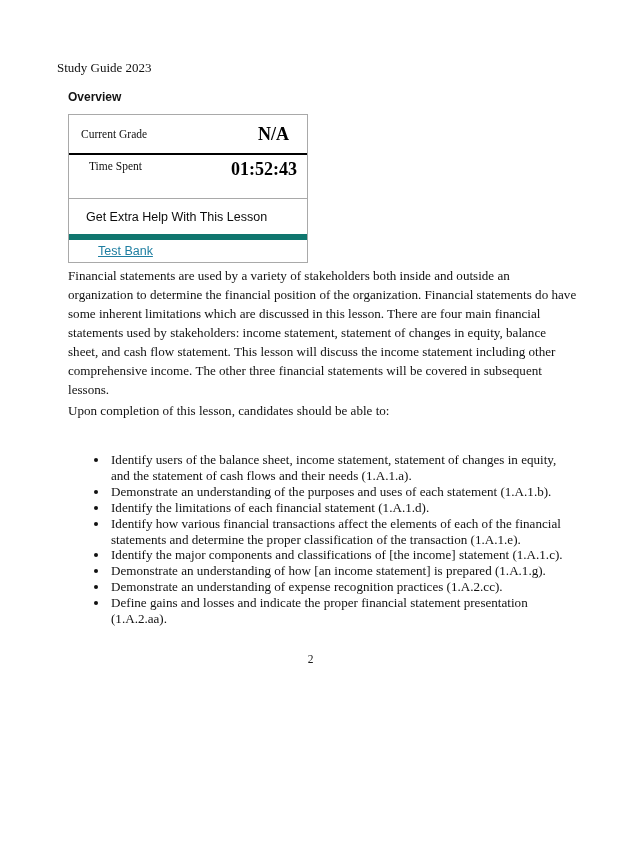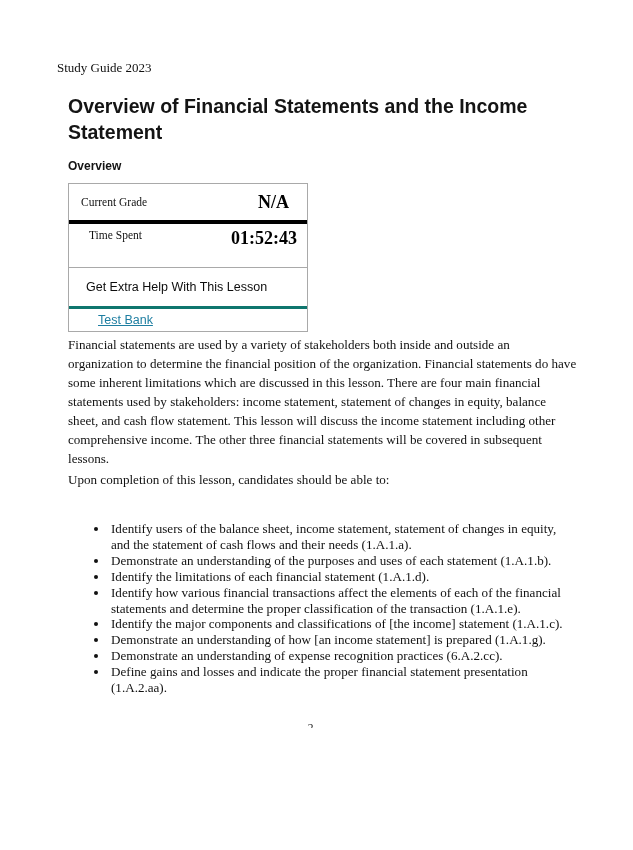--- a/index.html
+++ b/index.html
@@ -41,21 +41,21 @@
     margin-top: 14px;
   }
   .info-table {
     width: 240px;
     border: 1px solid #a9a9a9;
     margin-top: 10px;
     background: #ffffff;
   }
   .it-row-grade {
     height: 40px;
-    border-bottom: 4px solid #000000;
+    border-bottom: 2px solid #000000;
     display: flex;
     align-items: center;
     justify-content: space-between;
     padding: 0 18px 0 12px;
     gap: 28px;
   }
   .it-label {
     font-size: 11.5px;
     color: #111111;
   }
@@ -66,21 +66,21 @@
   }
   .it-row-time {
     height: 44px;
     border-bottom: 1px solid #a9a9a9;
     position: relative;
   }
   .it-row-time .it-label { position: absolute; top: 5px; left: 20px; }
   .it-row-time .it-value { position: absolute; top: 4px; right: 10px; }
   .it-row-help {
     height: 41px;
-    border-bottom: 3px solid #0f766e;
+    border-bottom: 6px solid #0f766e;
     display: flex;
     align-items: center;
     padding-left: 17px;
     font-family: "Liberation Sans", sans-serif;
     font-size: 12.5px;
     color: #0d0d0d;
     cursor: pointer;
   }
   .it-row-testbank {
     height: 22px;
@@ -135,21 +135,20 @@
 </style>
 </head>
 <body>
 
 <div class="page">
 
   <div class="doc-header">Study Guide 2023</div>
 
   <div class="main">
 
-    <h1 class="title">Overview of Financial Statements and the Income Statement</h1>
 
     <div class="overview-heading">Overview</div>
 
     <div class="info-table">
 
       <div class="it-row-grade">
         <span class="it-label">Current Grade</span>
         <span class="it-value">N/A</span>
       </div>
 
@@ -170,21 +169,21 @@
 
     <p class="para objectives-intro">Upon completion of this lesson, candidates should be able to:</p>
 
     <ul class="objectives">
       <li>Identify users of the balance sheet, income statement, statement of changes in equity, and the statement of cash flows and their needs (1.A.1.a).</li>
       <li>Demonstrate an understanding of the purposes and uses of each statement (1.A.1.b).</li>
       <li>Identify the limitations of each financial statement (1.A.1.d).</li>
       <li>Identify how various financial transactions affect the elements of each of the financial statements and determine the proper classification of the transaction (1.A.1.e).</li>
       <li>Identify the major components and classifications of [the income] statement (1.A.1.c).</li>
       <li>Demonstrate an understanding of how [an income statement] is prepared (1.A.1.g).</li>
-      <li>Demonstrate an understanding of expense recognition practices (6.A.2.cc).</li>
+      <li>Demonstrate an understanding of expense recognition practices (1.A.2.cc).</li>
       <li>Define gains and losses and indicate the proper financial statement presentation (1.A.2.aa).</li>
     </ul>
 
     <div class="footer-page-num">2</div>
 
   </div>
 
   <div class="corner-page-num">2</div>
 
 </div>

